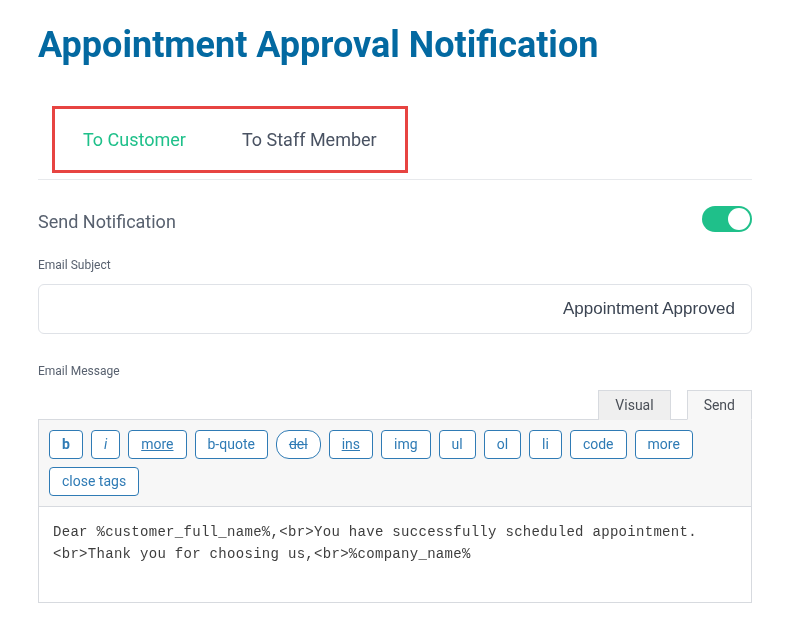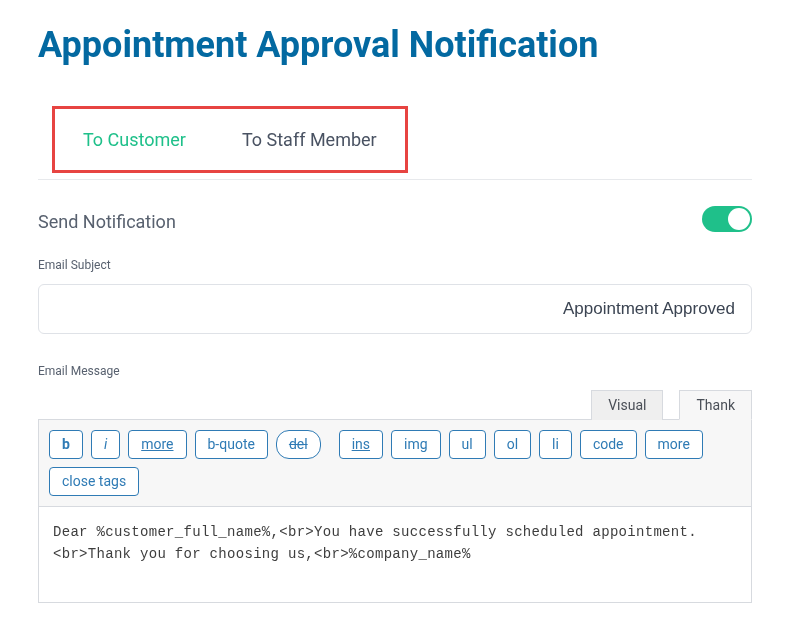--- a/index.html
+++ b/index.html
@@ -129,21 +129,21 @@
     font-size: 14px;
     border-radius: 4px;
     cursor: pointer;
     font-family: inherit;
     line-height: 1.2;
   }
   .qt-btn.b { font-weight: 700; }
   .qt-btn.i { font-style: italic; }
   .qt-btn.link { text-decoration: underline; }
   .qt-btn.del { text-decoration: line-through; border-radius: 13px; }
-  .qt-btn.ins { text-decoration: underline; margin-left: 10px; }
+  .qt-btn.ins { text-decoration: underline; }
   .editor-textarea {
     width: 100%;
     border: none;
     background: #fff;
     resize: none;
     padding: 14px 14px;
     font-family: Consolas, Menlo, "Courier New", monospace;
     font-size: 14px;
     color: #3e3e3e;
     line-height: 1.6;
@@ -178,21 +178,21 @@
 <div class="section-gap">
   <div class="field-label">Email Subject</div>
   <input class="text-input" type="text" value="Appointment Approved" style="">
 </div>
 
 <div>
   <div class="field-label">Email Message</div>
 
   <div class="editor-tabs">
     <div class="editor-tab">Visual</div>
-    <div class="editor-tab active">Thank</div>
+    <div class="editor-tab active">Send</div>
   </div>
 
   <div class="editor-box">
     <div class="quicktags">
       <button class="qt-btn b">b</button>
       <button class="qt-btn i">i</button>
       <button class="qt-btn link">more</button>
       <button class="qt-btn">b-quote</button>
       <button class="qt-btn del">del</button>
       <button class="qt-btn ins">ins</button>

